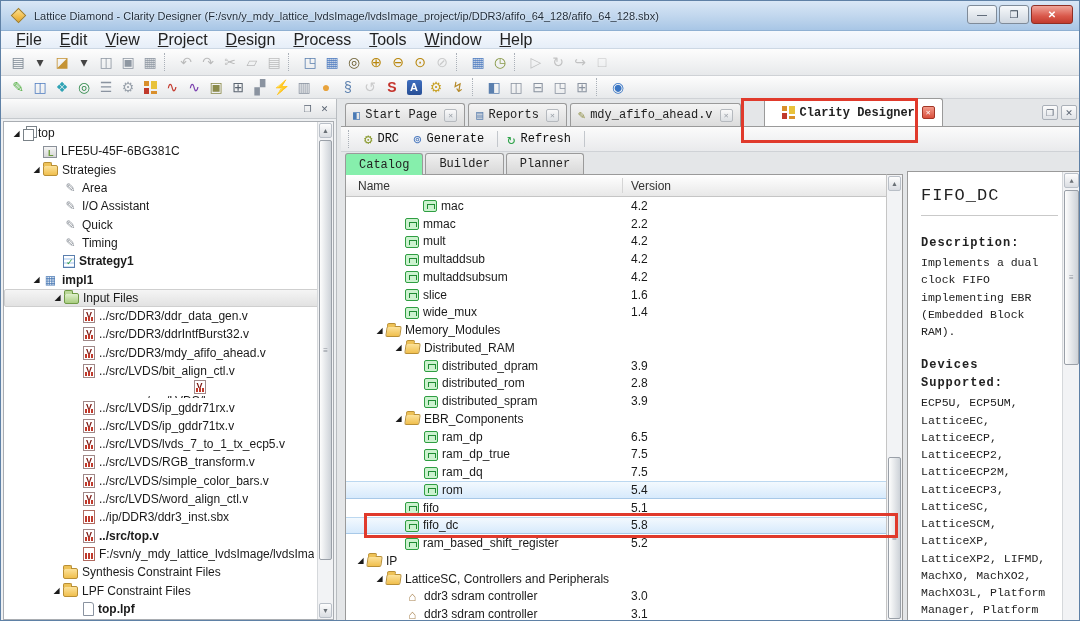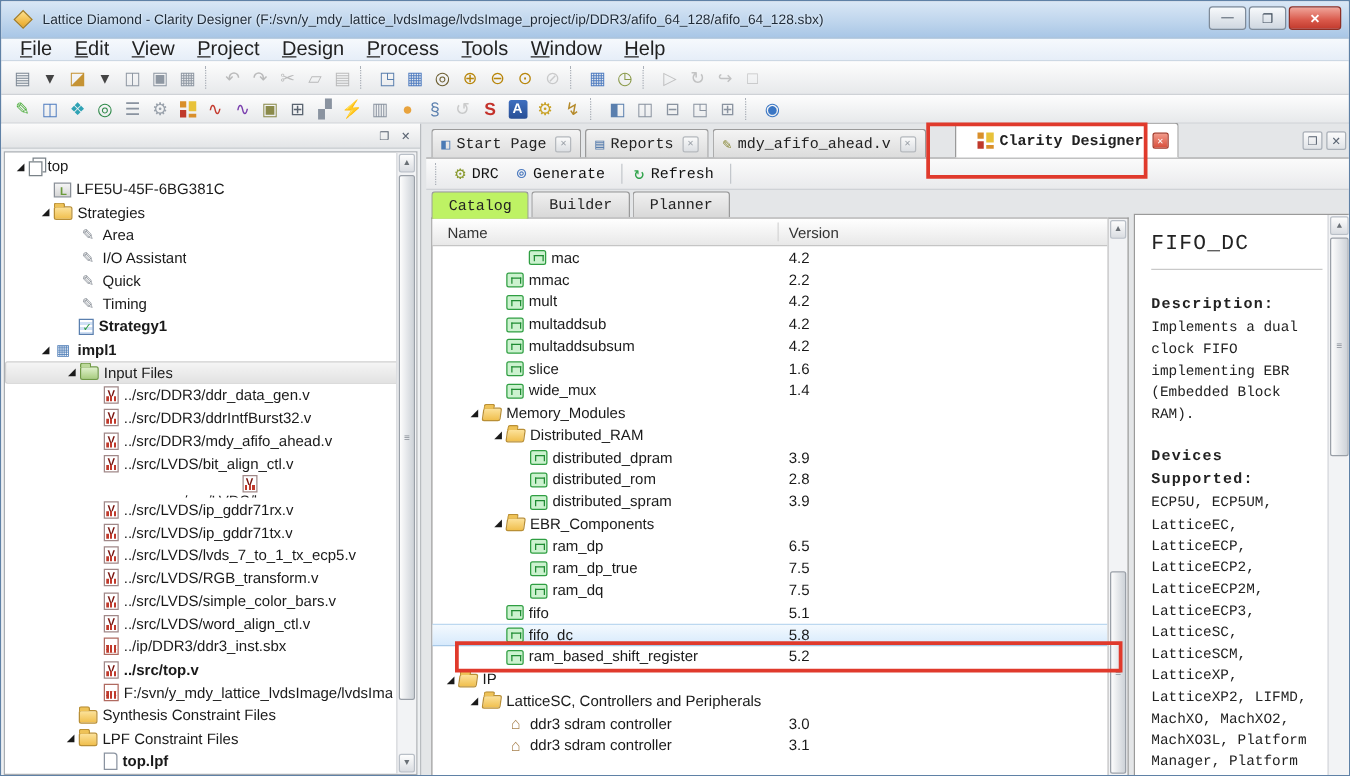--- a/index.html
+++ b/index.html
@@ -113,21 +113,21 @@
     background:linear-gradient(#fbfbfb,#e9eaec);border-bottom:1px solid #cfd2d6;display:flex;align-items:center;padding-left:4px;}
   .cbtn{display:flex;align-items:center;height:21px;padding:0 9px 0 5px;font-family:"Liberation Mono",monospace;
     font-size:12px;color:#111;cursor:default;}
   .cbtn .cg{margin-right:5px;font-size:14px;}
   .cbar-sep{width:1px;height:16px;background:#c3c7cc;margin:0 4px;}
   
   .cat-tabs{position:absolute;left:0;top:53px;width:100%;height:22px;display:flex;align-items:flex-end;padding-left:4px;}
   .ctab{height:21px;display:flex;align-items:center;padding:0 13px;border:1px solid #9a9a9a;border-bottom:none;
     border-radius:3px 3px 0 0;margin-right:2px;background:linear-gradient(#f0f0f0,#d8d8d8);
     font-family:"Liberation Mono",monospace;font-size:12px;color:#222;cursor:default;}
-  .ctab.active{background:#bef264;position:relative;z-index:2;margin-bottom:-1px;height:22px;text-align:center;}
+  .ctab.active{background:#86efac;position:relative;z-index:2;margin-bottom:-1px;height:22px;text-align:center;}
   
   .cat-table{position:absolute;left:4px;top:75px;width:541px;bottom:0;background:#fff;border:1px solid #9a9a9a;border-right:none;}
   .cat-header{height:22px;background:linear-gradient(#ffffff,#e8e8e8);border-bottom:1px solid #c5c5c5;position:relative;
     font-size:12px;color:#333;display:flex;align-items:center;}
   .cat-header .h-name{padding-left:12px;}
   .cat-header .h-ver{position:absolute;left:285px;}
   .cat-header .h-sep{position:absolute;left:276px;top:3px;bottom:3px;width:1px;background:#d5d5d5;}
   .crow{height:17.75px;display:flex;align-items:center;position:relative;font-size:12px;color:#1a1a1a;white-space:nowrap;cursor:default;}
   .crow .ver{position:absolute;left:285px;}
   .crow.hl{background:linear-gradient(#f3f9fe,#d7eafc);border-top:1px solid #bcd8f0;border-bottom:1px solid #a8c9e8;}
@@ -640,20 +640,26 @@
               <span class="ic ic-module"></span>
               <span class="nm">ram_dp_true</span>
               <span class="ver">7.5</span>
             </div>
             <div class="crow" style="padding-left: 65px;">
               <span class="arrow"></span>
               <span class="ic ic-module"></span>
               <span class="nm">ram_dq</span>
               <span class="ver">7.5</span>
             </div>
+            <div class="crow hl" style="padding-left: 65px;">
+              <span class="arrow"></span>
+              <span class="ic ic-module"></span>
+              <span class="nm">rom</span>
+              <span class="ver">5.4</span>
+            </div>
             <div class="crow" style="padding-left: 46px;">
               <span class="arrow"></span>
               <span class="ic ic-module"></span>
               <span class="nm">fifo</span>
               <span class="ver">5.1</span>
             </div>
             <div class="crow hl" style="padding-left: 46px;">
               <span class="arrow"></span>
               <span class="ic ic-module"></span>
               <span class="nm">fifo_dc</span>

